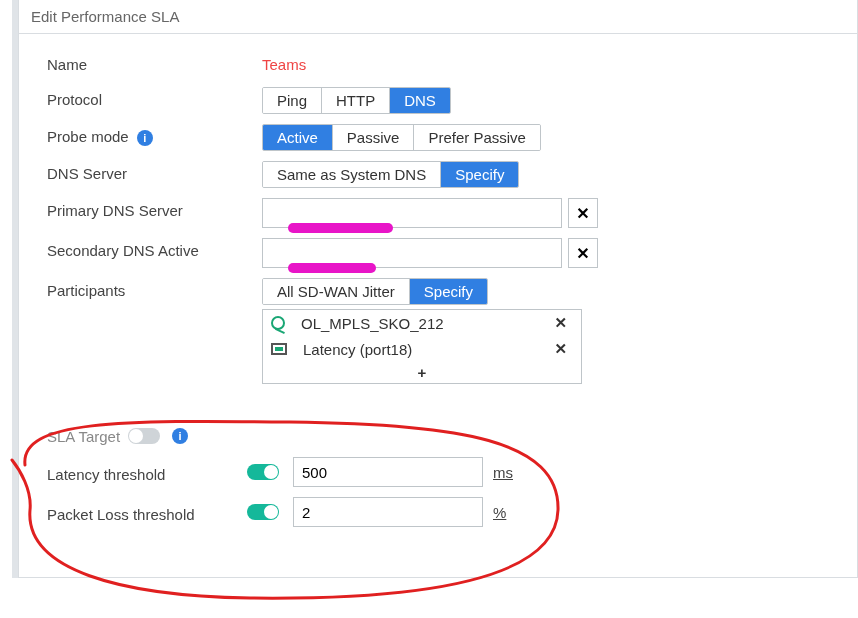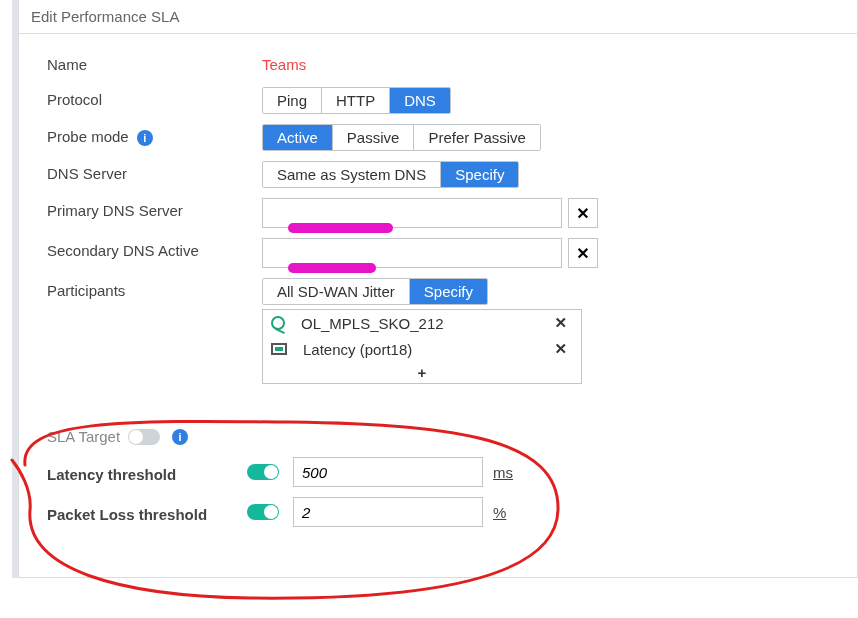--- a/index.html
+++ b/index.html
@@ -69,21 +69,20 @@
     display: flex;
     gap: 6px;
     align-items: center;
   }
   .text-input {
     border: 1px solid #bfc5c9;
     padding: 4px 8px;
     height: 30px;
     font-size: 15px;
     font-family: inherit;
-    font-style: italic;
   }
   .w300 { width: 300px; }
   .w190 { width: 190px; }
   .icon-btn {
     width: 30px;
     height: 30px;
     border: 1px solid #bfc5c9;
     background: #fff;
     cursor: pointer;
     display: inline-flex;
@@ -160,21 +159,20 @@
     position:absolute;
     left:2px; top:2px;
     width:8px;height:4px;
     background:#19a674;
   }
   .section-divider { height: 30px; }
   .sla-header {
     color: #888;
     padding: 4px 0;
     display: flex;
-    align-items: center;
     gap: 8px;
     margin-bottom: 8px;
   }
   .toggle {
     position: relative;
     width: 32px;
     height: 16px;
     border-radius: 10px;
     background: #aaa;
     cursor: pointer;
@@ -193,21 +191,21 @@
   }
   .toggle.on { background: #15b89a; }
   .toggle.on::after { left: 17px; }
   .toggle.header-toggle { background: #cfd4d8; }
   .toggle.header-toggle::after { background:#fff; }
   .sla-row {
     display:flex;
     align-items:center;
     margin-bottom:10px;
   }
-  .sla-row .form-label { width: 200px; font-weight: bold; }
+  .sla-row .form-label { width: 200px; }
   .sla-row .toggle { margin-right: 14px; }
   .unit { margin-left: 10px; color:#444;text-decoration:underline; }
   
   .annotation {
     position: absolute;
     pointer-events: none;
   }
   .redacted {
     position: absolute;
     height: 10px;

